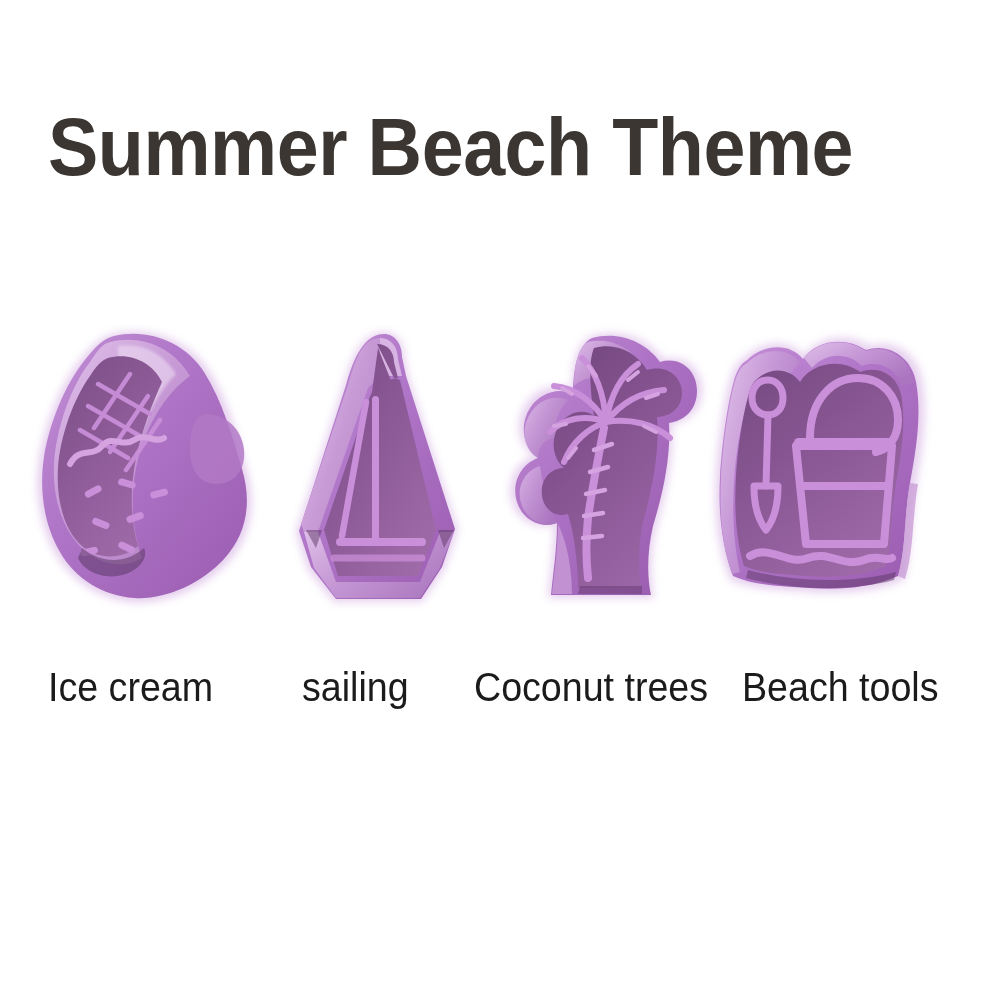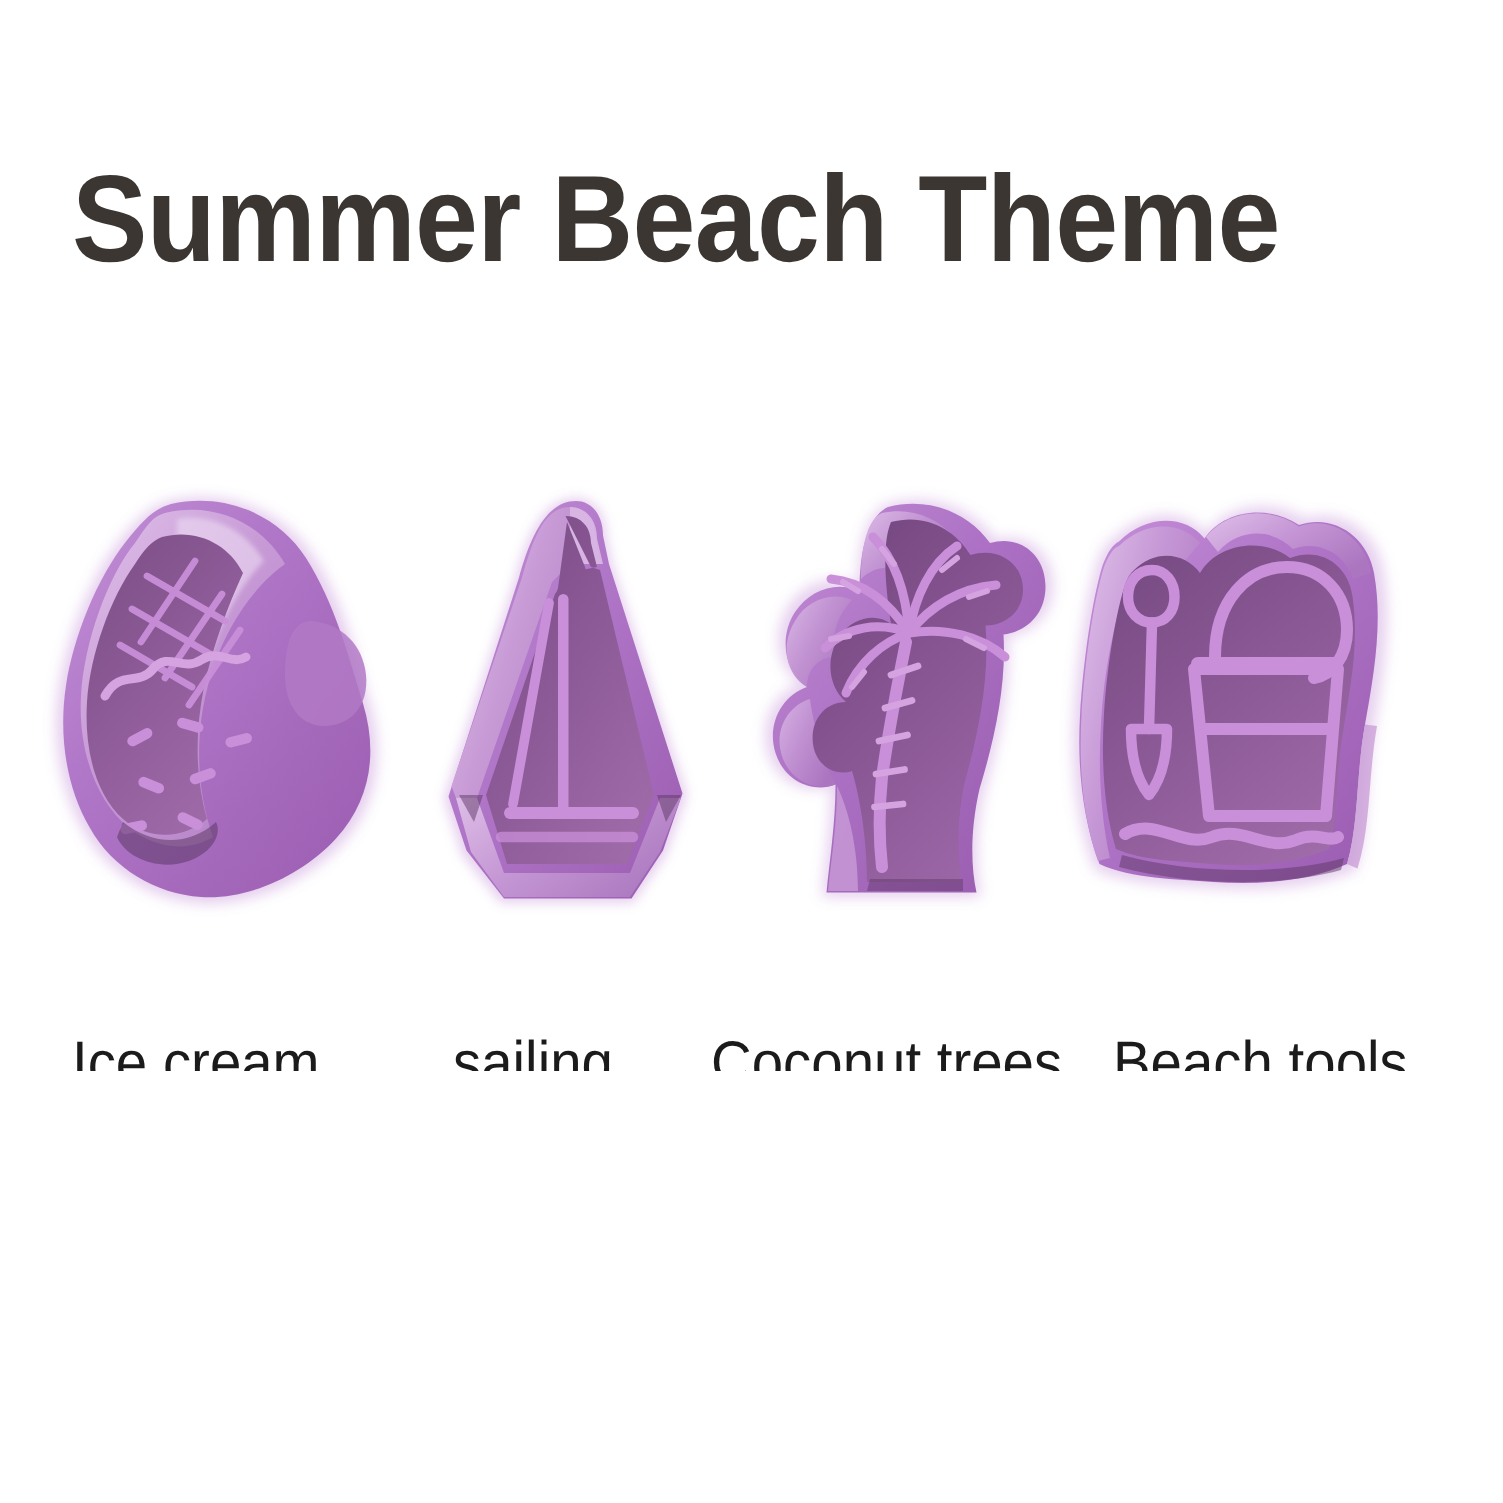--- a/index.html
+++ b/index.html
@@ -51,21 +51,21 @@
 
   #cutter-ice-cream     { left: 22px;  width: 242px; height: 300px; }
   #cutter-sailing       { left: 272px; width: 216px; height: 300px; }
   #cutter-coconut-trees { left: 488px; width: 226px; height: 300px; }
   #cutter-beach-tools   { left: 692px; width: 252px; height: 300px; }
 
   
   #caption-row {
     position: absolute;
     left: 0;
-    top: 684px;
+    top: 662px;
     width: 1002px;
     height: 56px;
   }
   .caption {
     position: absolute;
     top: 0;
     height: 50px;
     line-height: 50px;
     color: #1b1b1b;
     font-family: "Liberation Sans", sans-serif;

